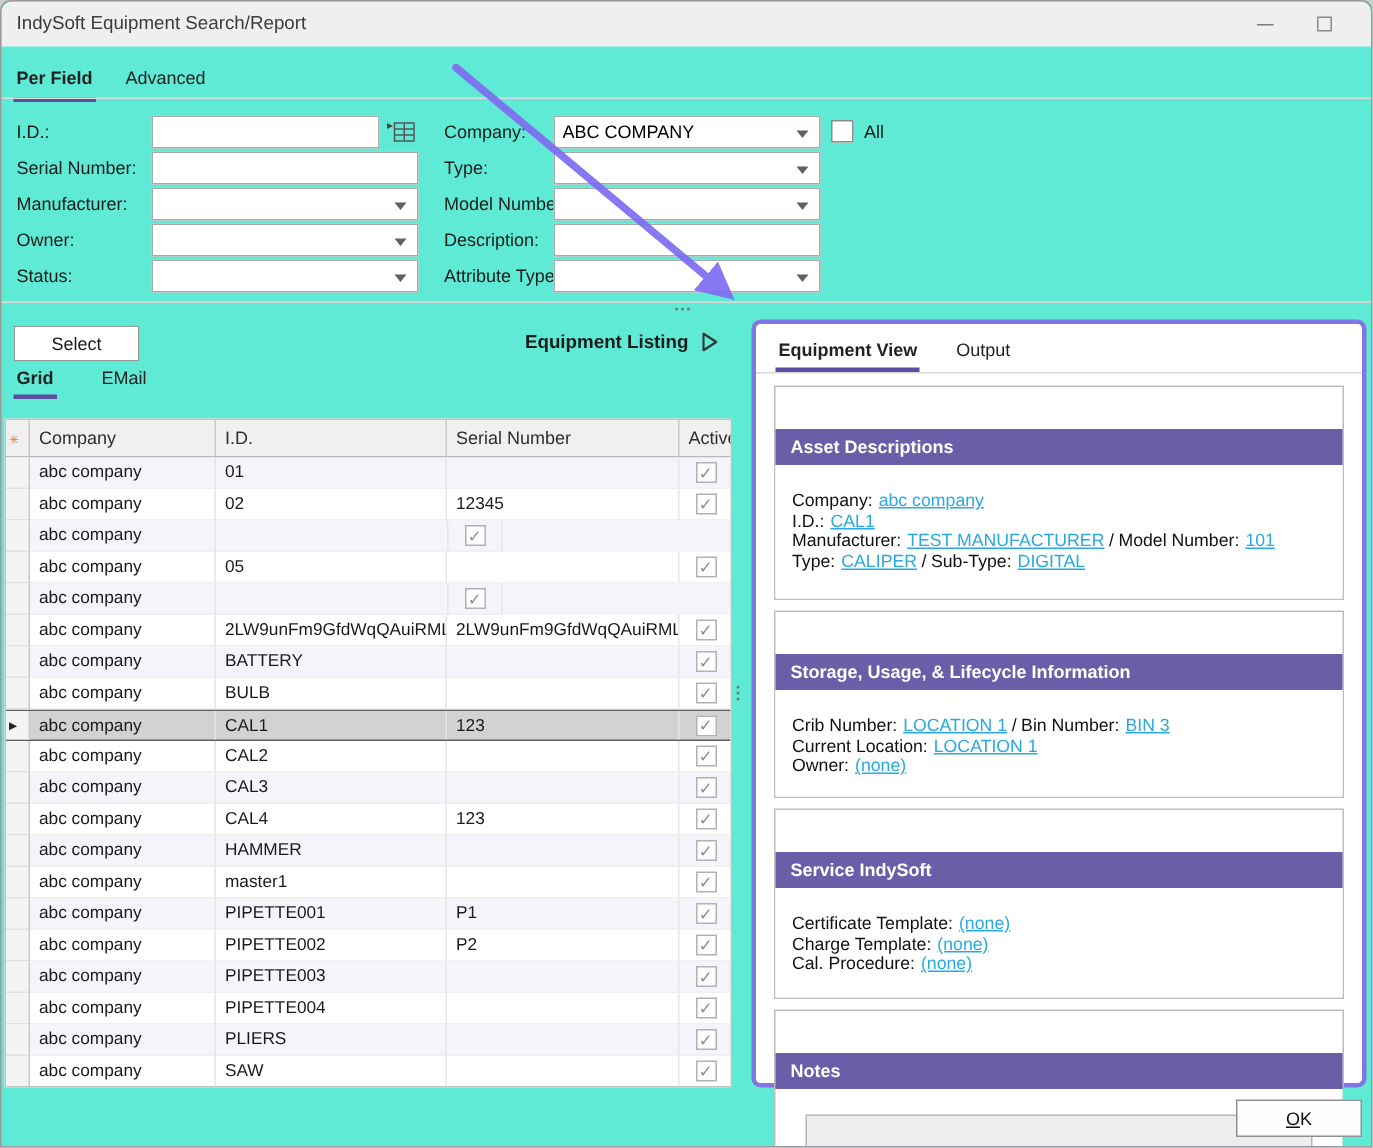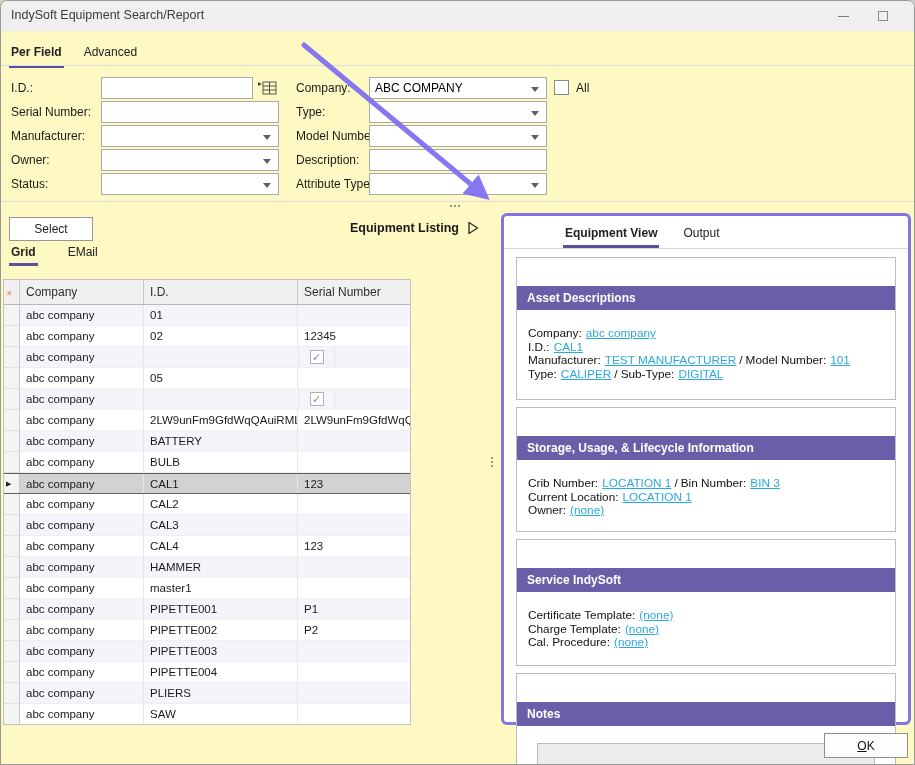--- a/index.html
+++ b/index.html
@@ -1,18 +1,18 @@
 <!DOCTYPE html>
 <html><head>
 <meta charset="utf-8">
 <style>
   html,body{margin:0;padding:0;background:#cfcfcf;}
   *{box-sizing:border-box;}
   .window{
-    position:relative;width:915px;height:765px;background:#fef9c3;
+    position:relative;width:915px;height:765px;background:#5eead4;
     font-family:"Liberation Sans","DejaVu Sans",sans-serif;font-size:12px;color:#1a1a1a;
     border:1px solid #9a9a9a;border-radius:7px 7px 0 0;overflow:hidden;
   }
   
   .titlebar{position:absolute;left:0;top:0;width:100%;height:30px;background:#f0eff0;border-radius:7px 7px 0 0;}
   .titlebar .title{position:absolute;left:10px;top:7px;font-size:12.5px;color:#3c3c3c;}
   .win-btn{position:absolute;top:6px;width:30px;height:18px;display:flex;align-items:center;justify-content:center;}
   .win-min{right:56px;} .win-max{right:16px;}
   .win-min i{display:block;width:11px;height:1px;background:#7a7a7a;}
   .win-max i{display:block;width:10px;height:10px;border:1px solid #8a8a8a;}
@@ -39,21 +39,21 @@
   
   .select-btn{position:absolute;left:8px;top:216px;width:84px;height:24px;border:1px solid #989898;background:#fff;
     display:flex;align-items:center;justify-content:center;font-size:12px;}
   .listing-head{position:absolute;left:300px;top:220px;width:178px;display:flex;align-items:center;justify-content:flex-end;gap:8px;}
   .listing-title{font-weight:bold;font-size:12.5px;}
   
   .grid-tabs{position:absolute;left:8px;top:243px;display:flex;gap:28px;}
   .gtab{padding:1px 2px 4px 2px;color:#222;}
   .gtab.active{font-weight:bold;border-bottom:3px solid #5c4fa0;}
   
-  .grid{position:absolute;left:2px;top:278px;width:408px;height:446px;border:1px solid #c2c2c2;background:#fff;overflow:hidden;}
+  .grid{position:absolute;left:2px;top:278px;width:485px;height:446px;border:1px solid #c2c2c2;background:#fff;overflow:hidden;}
   .ghead{display:flex;height:25px;background:#f0f0f0;border-bottom:1px solid #b9b9b9;font-size:12px;color:#2e2e2e;}
   .ghead .hcell{display:flex;align-items:center;padding-left:6px;border-right:1px solid #c9c9c9;overflow:hidden;white-space:nowrap;}
   .c0{width:16px;flex:none;padding-left:2px !important;}
   .c1{width:124px;flex:none;} .c2{width:154px;flex:none;} .c3{width:155px;flex:none;} .c4{width:36px;flex:none;}
   .star::before{content:"\2733";color:#e0813c;font-size:8px;}
   .grid-rows .grow{display:flex;height:21px;background:#fff;font-size:11.5px;}
   .grid-rows div.grow:nth-of-type(odd){background:#f5f4fb;}
   .grow .cell{display:flex;align-items:center;padding-left:6px;border-right:1px solid #e6e6e6;border-bottom:1px solid #efefef;overflow:hidden;white-space:nowrap;}
   .grow .rh{background:#f4f4f4;border-right:1px solid #c9c9c9;border-bottom:1px solid #e0e0e0;padding-left:2px;}
   .grow.selected{background:#d2d2d2 !important;border-top:1px solid #5f5f5f;border-bottom:1px solid #5f5f5f;height:21px;}
@@ -62,21 +62,21 @@
   .c-active{justify-content:center;padding-left:0 !important;}
   .cbx{width:14px;height:14px;border:1px solid #b2b2b2;background:#fdfdfd;display:flex;align-items:center;justify-content:center;color:#8d8d8d;font-size:11px;}
   .cbx.checked::after{content:"\2713";}
   
   .grip-v{position:absolute;left:490px;top:456px;display:flex;flex-direction:column;gap:2px;}
   .grip-v i{width:2px;height:2px;background:#777;border-radius:50%;}
   
   .panel{position:absolute;left:500px;top:212px;width:410px;height:512px;border:3px solid #8176e3;border-radius:6px;background:#fff;}
   .panel-tabs{display:flex;gap:22px;padding:9px 0 0 13px;border-bottom:1px solid #d8d8d8;}
   .ptab{padding:1px 2px 5px 2px;color:#222;}
-  .ptab.active{font-weight:bold;border-bottom:3px solid #5c4fa0;margin-left:46px;}
+  .ptab.active{font-weight:bold;border-bottom:3px solid #5c4fa0;}
   .panel-body{padding:8px 12px;display:flex;flex-direction:column;gap:7px;}
   .section{border:1px solid #bdbdbd;}
   .sec-head{height:24px;background:#6b5ea8;color:#fff;font-weight:bold;font-size:12px;display:flex;align-items:center;padding-left:10px;margin-top:28px;}
   .sec-body{background:#fff;padding:17px 10px 0 11px;font-size:11.8px;line-height:13.6px;}
   .sec-asset .sec-body{height:89px;} .sec-storage .sec-body{height:71px;} .sec-service .sec-body{height:73px;} .sec-notes .sec-body{height:112px;padding:17px 20px 0 20px;}
   .plabel{color:#111;}
   .plink{color:#2aa9e0;text-decoration:underline;margin-left:4px;cursor:pointer;}
   .psep{margin:0 3px;color:#111;}
   .notes-box{width:100%;height:87px;background:#ededed;border:1px solid #b9b9b9;}
   

